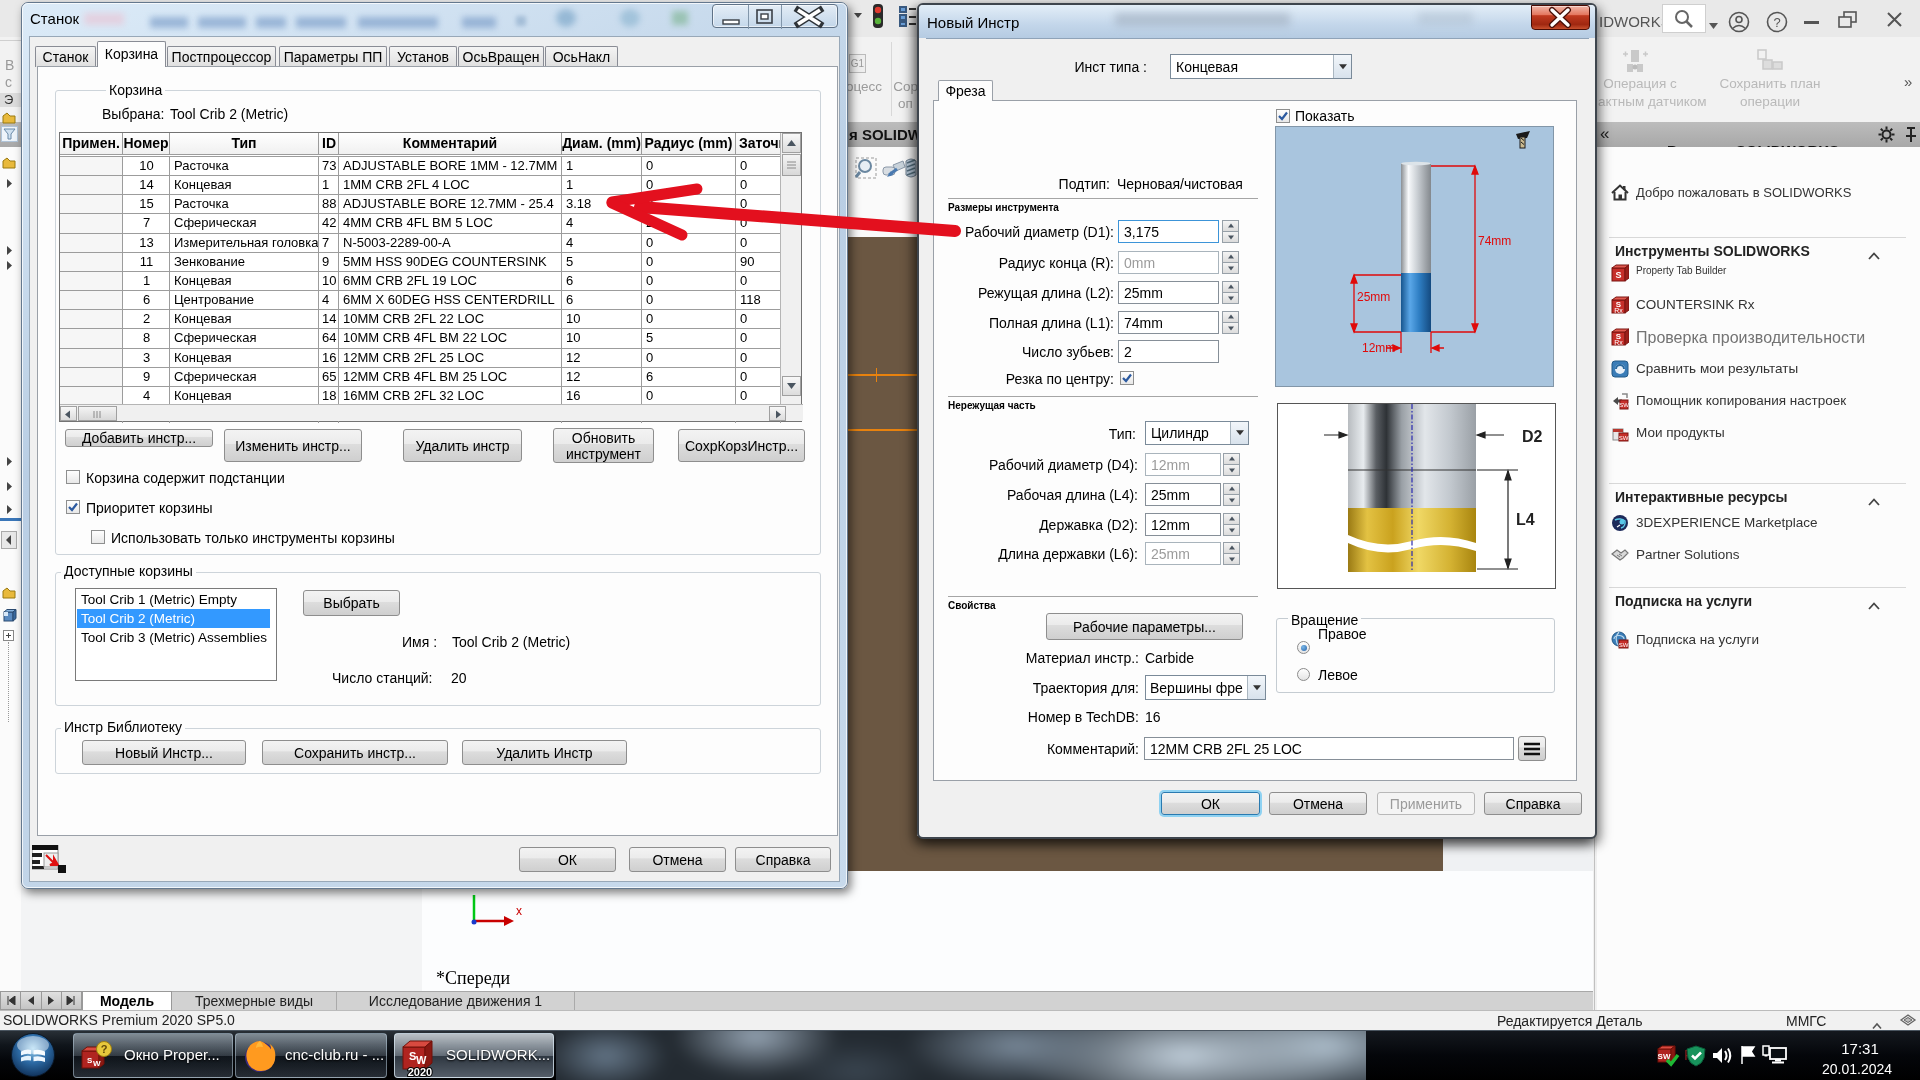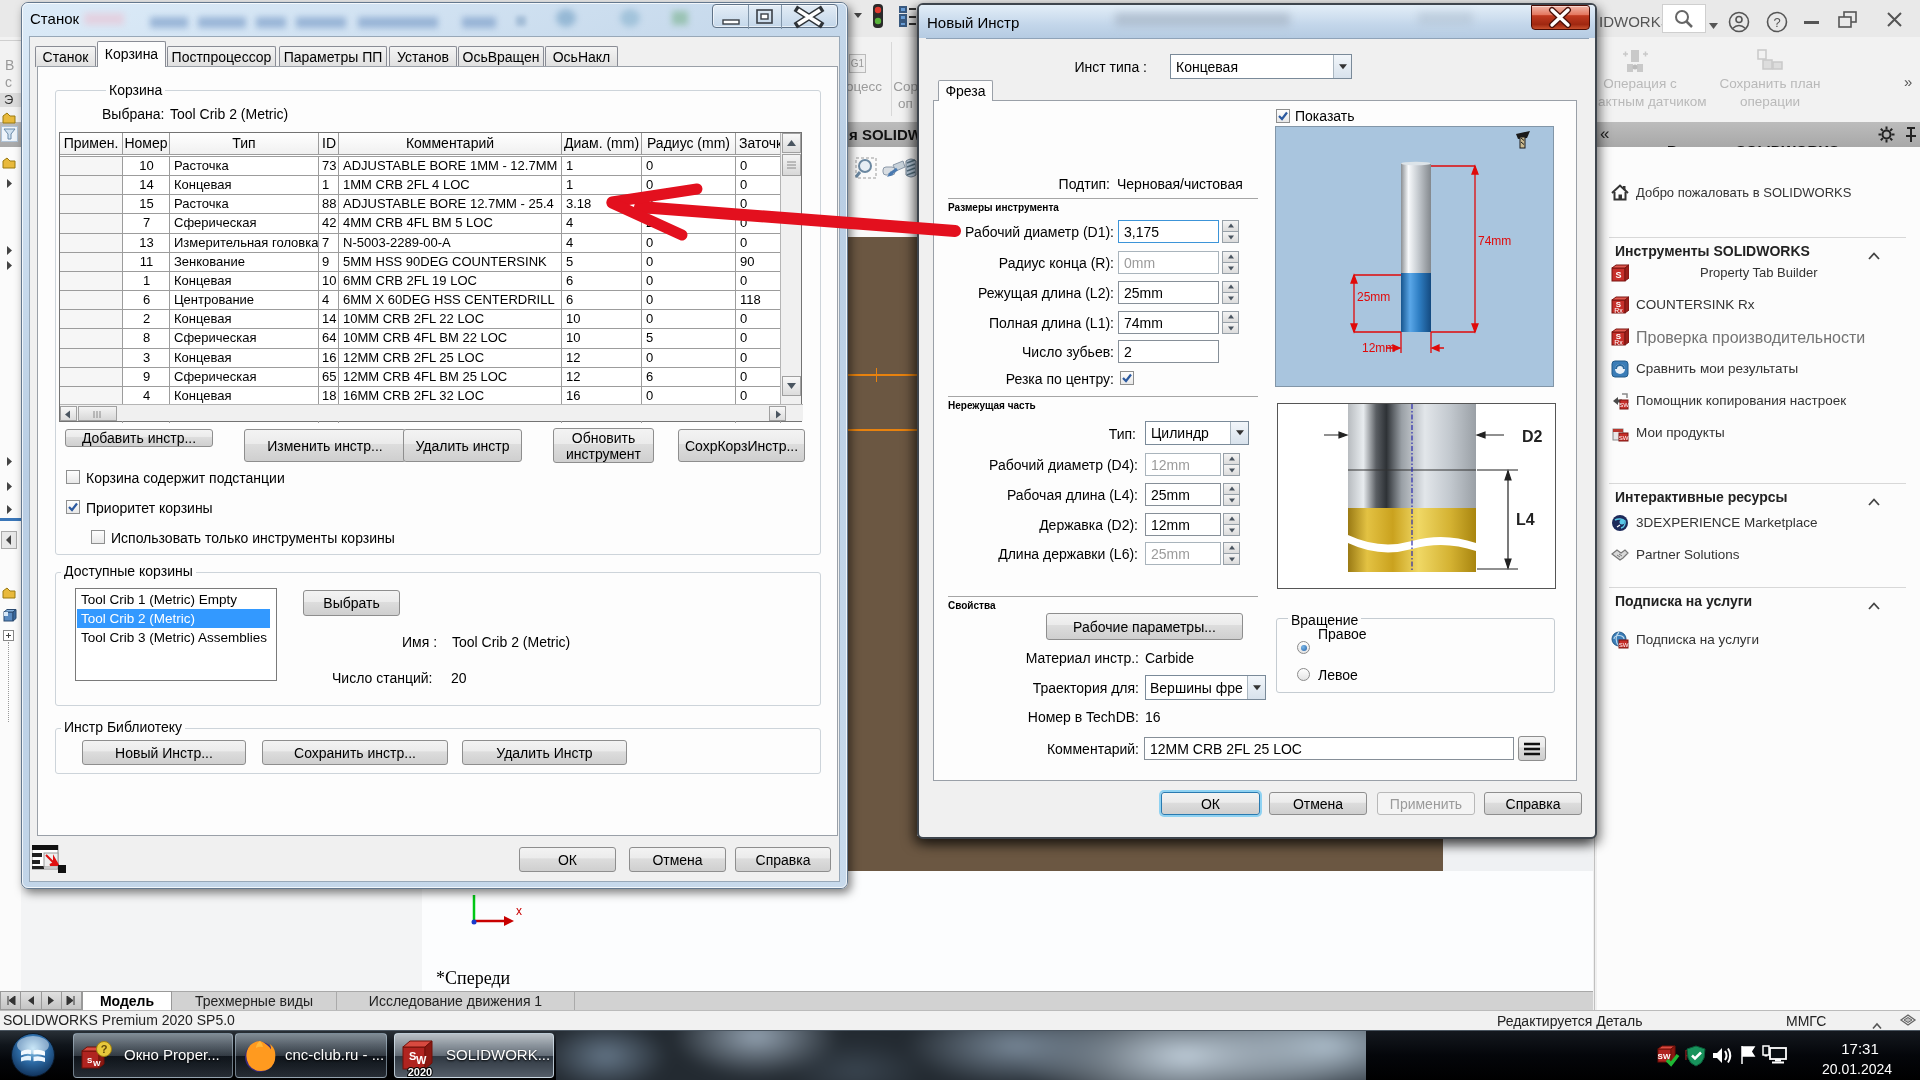--- a/index.html
+++ b/index.html
@@ -188,21 +188,21 @@
 <div class="abs" style="left:1615px;top:593px;font-size:14px;font-weight:bold;color:#222">Подписка на услуги</div>
 <div class="abs" style="left:1868px;top:596px;width:12px;height:8px"><svg width="12" height="8">
       <path d="M1 7 L6 1.5 L11 7" fill="none" stroke="#444" stroke-width="1.8"></path>
     </svg></div>
 <div class="abs" style="left:1611px;top:264px;width:18px;height:18px"><svg width="18" height="18">
       <rect x="1" y="4" width="13" height="13" fill="#c62f2a" stroke="#7a1410"></rect>
       <path d="M1 4 L5 1 L18 1 L14 4 Z" fill="#e05a50" stroke="#7a1410"></path>
       <path d="M14 4 L18 1 L18 14 L14 17 Z" fill="#9c1f1a" stroke="#7a1410"></path>
       <text x="7.5" y="14" text-anchor="middle" font-size="9" fill="#fff" font-family="Liberation Sans" font-weight="bold">S</text>
     </svg></div>
-<div class="abs" style="left:1700px;top:265px;font-size:13px;color:#333">Property Tab Builder</div>
+<div class="abs" style="left:1636px;top:265px;font-size:10px;color:#333">Property Tab Builder</div>
 <div class="abs" style="left:1611px;top:296px;width:18px;height:18px"><svg width="18" height="18">
       <rect x="1" y="4" width="13" height="13" fill="#c62f2a" stroke="#7a1410"></rect>
       <path d="M1 4 L5 1 L18 1 L14 4 Z" fill="#e05a50" stroke="#7a1410"></path>
       <path d="M14 4 L18 1 L18 14 L14 17 Z" fill="#9c1f1a" stroke="#7a1410"></path>
       <text x="7.5" y="11" text-anchor="middle" font-size="8" fill="#fff" font-family="Liberation Sans" font-weight="bold">S</text>
       <text x="7.5" y="17" text-anchor="middle" font-size="7" fill="#fff" font-family="Liberation Sans">Rx</text>
     </svg></div>
 <div class="abs" style="left:1636px;top:297px;font-size:13.5px;color:#333">COUNTERSINK Rx</div>
 <div class="abs" style="left:1611px;top:328px;width:18px;height:18px"><svg width="18" height="18">
       <rect x="1" y="4" width="13" height="13" fill="#c62f2a" stroke="#7a1410"></rect>
@@ -487,21 +487,21 @@
 
 <div class="abs" style="left:37px;top:66px;width:801px;height:770px;background:#fdfdfd;border:1px solid #9aa0a8"></div>
 <div class="abs" style="left:97px;top:41px;width:69px;height:26px;background:#fdfdfd;border:1px solid #898c95;border-bottom:none;border-radius:2px 2px 0 0;font-size:14px;text-align:center;line-height:25px">Корзина</div>
 
 <div class="gbx" style="left:55px;top:90px;width:766px;height:465px"></div>
 <div class="glabel" style="left:106px;top:83px">Корзина</div>
 <div class="lbl" style="left:102px;top:106px">Выбрана:</div>
 <div class="lbl" style="left:170px;top:106px">Tool Crib 2 (Metric)</div>
 
 <div class="abs" style="left:59px;top:132px;width:743px;height:290px;background:#fff;border:1px solid #737373">
- <div style="position:absolute;left:0;top:0;width:721px;height:22px;background:linear-gradient(#ffffff,#f0f0f0);border-bottom:1px solid #9c9c9c;font-size:14px;font-weight:normal;white-space:nowrap">
+ <div style="position:absolute;left:0;top:0;width:721px;height:22px;background:linear-gradient(#ffffff,#f0f0f0);border-bottom:1px solid #9c9c9c;font-size:14px;font-weight:bold;white-space:nowrap">
   <span style="position:absolute;left:0;width:62px;text-align:center;top:2px">Примен.</span>
       <i style="position:absolute;left:62px;top:0;width:1px;height:22px;background:#9c9c9c"></i>
       <i style="position:absolute;left:109px;top:0;width:1px;height:22px;background:#9c9c9c"></i>
       <i style="position:absolute;left:258px;top:0;width:1px;height:22px;background:#9c9c9c"></i>
       <i style="position:absolute;left:278px;top:0;width:1px;height:22px;background:#9c9c9c"></i>
       <i style="position:absolute;left:501px;top:0;width:1px;height:22px;background:#9c9c9c"></i>
       <i style="position:absolute;left:581px;top:0;width:1px;height:22px;background:#9c9c9c"></i>
       <i style="position:absolute;left:675px;top:0;width:1px;height:22px;background:#9c9c9c"></i>
       <i style="position:absolute;left:720px;top:0;width:1px;height:22px;background:#9c9c9c"></i>
   <span style="position:absolute;left:63px;width:46px;text-align:center;top:2px">Номер</span>
@@ -682,21 +682,21 @@
   <div style="position:absolute;left:18px;top:1px;width:39px;height:15px;background:linear-gradient(#f4f4f4,#d8d8d8);border:1px solid #a0a0a0"><svg width="37" height="13">
           <path d="M15 3 v7 M18 3 v7 M21 3 v7" stroke="#8a8a8a"></path>
         </svg></div>
   <div style="position:absolute;right:17px;top:1px;width:17px;height:15px;background:linear-gradient(#f8f8f8,#dcdcdc);border:1px solid #a0a0a0"><svg width="15" height="13">
           <path d="M6 2.5 L11 6.5 L6 10.5Z" fill="#4a5560"></path>
         </svg></div>
  </div>
 </div>
 
 <div class="btn" style="left:65px;top:429px;width:148px;height:18px">Добавить инстр...</div>
-<div class="btn" style="left:244px;top:429px;width:162px;height:33px">Изменить инстр...</div>
+<div class="btn" style="left:224px;top:429px;width:138px;height:33px">Изменить инстр...</div>
 <div class="btn" style="left:403px;top:429px;width:119px;height:33px">Удалить инстр</div>
 <div class="btn" style="left:553px;top:428px;width:101px;height:35px;line-height:16px">Обновить<br>инструмент</div>
 <div class="btn" style="left:678px;top:429px;width:127px;height:33px">СохрКорзИнстр...</div>
 
 <div class="cb" style="left:66px;top:470px"></div>
 <div class="lbl" style="left:86px;top:470px">Корзина содержит подстанции</div>
 <div class="cb" style="left:66px;top:500px">
     <svg width="12" height="12" style="position:absolute;left:0;top:0">
       <path d="M2 6 L5 9 L10 2.5" fill="none" stroke="#2c5aa0" stroke-width="2.2"></path>
     </svg>

